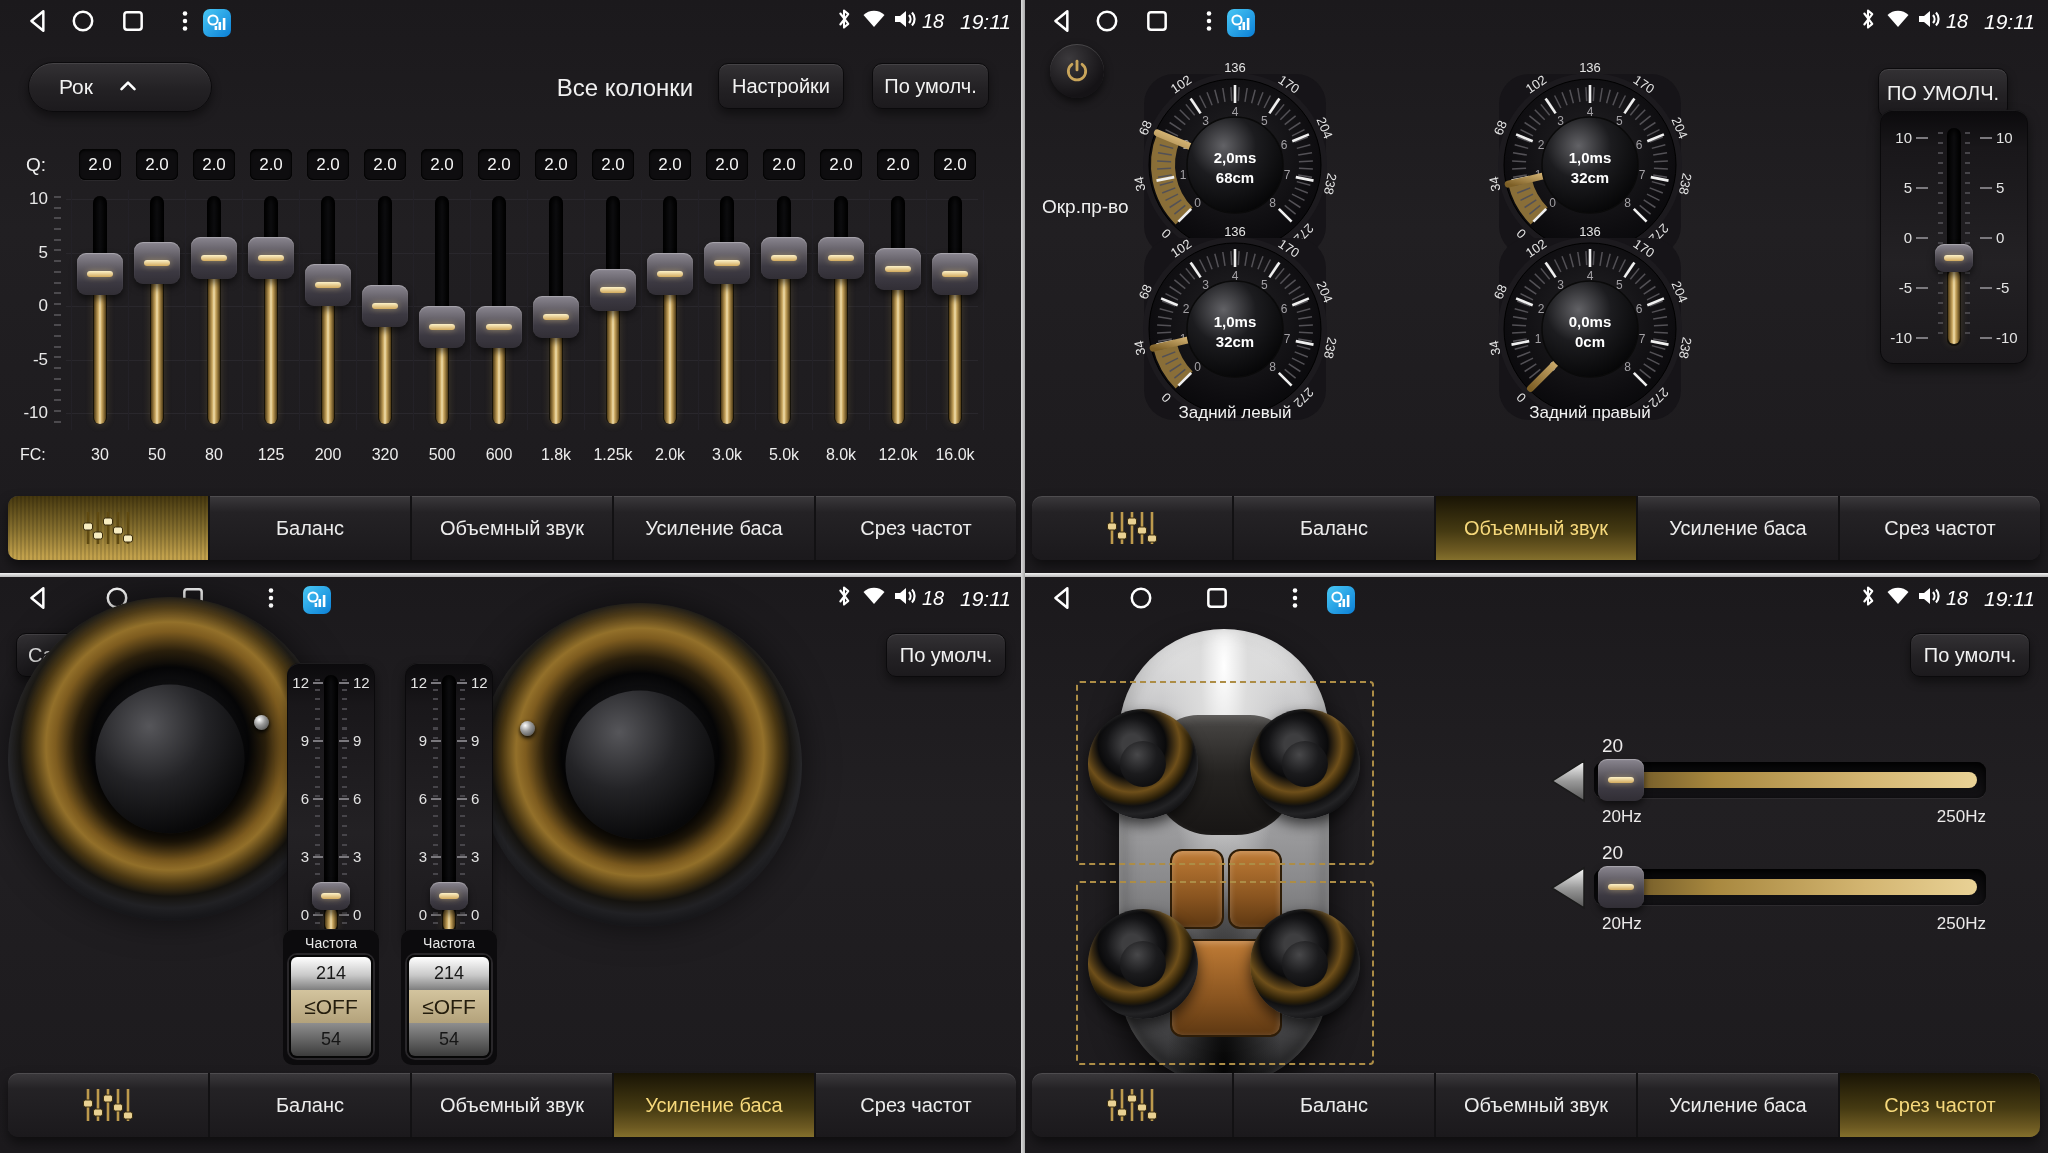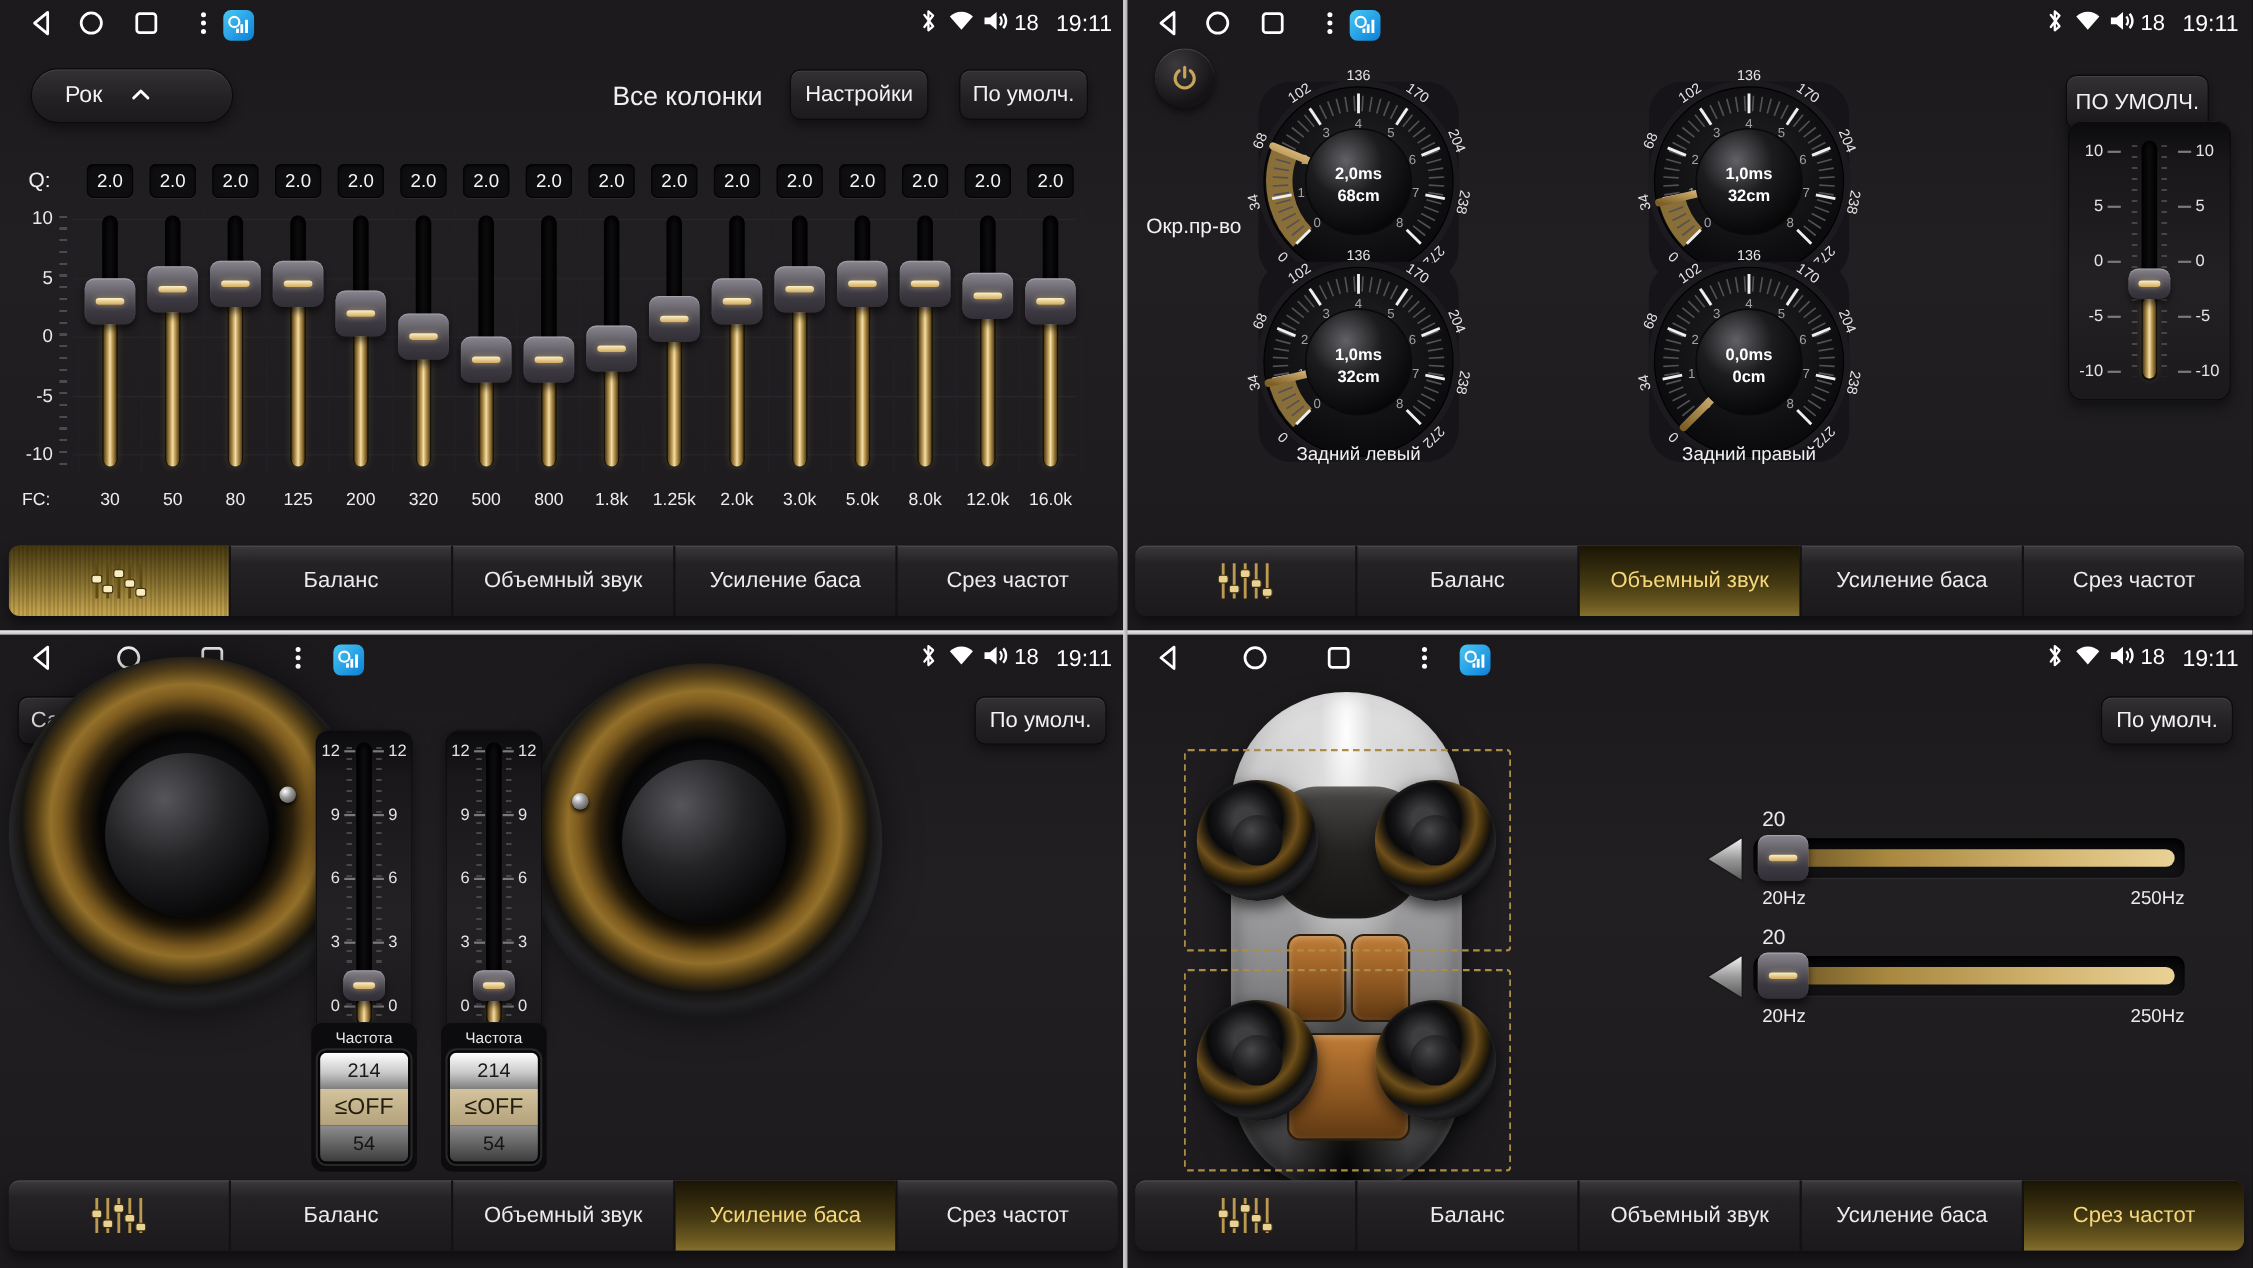--- a/index.html
+++ b/index.html
@@ -1,20 +1,20 @@
 <!DOCTYPE html>
 <html><head>
 <meta charset="utf-8">
 <style>
   html,body{margin:0;padding:0;background:#000;}
   #stage{position:relative;width:2048px;height:1153px;background:#141316;overflow:hidden;
          font-family:"Liberation Sans","DejaVu Sans",sans-serif;color:#eee;-webkit-font-smoothing:antialiased;}
   .q{position:absolute;width:1024px;height:576px;overflow:hidden;
      background:linear-gradient(180deg,#1b191c,#211f22 40%,#1c1a1d);}
-  .abs{position:absolute;}
+  .abs{position:absolute;font-style:italic;}
   .lbl{position:absolute;color:#f0f0f0;}
   
   .sb-icon{position:absolute;top:8px;}
   .sb-text{position:absolute;top:10px;color:#fff;font-size:20px;}
   
   .btn{position:absolute;display:flex;align-items:center;justify-content:center;
        background:linear-gradient(180deg,#333134,#232124 55%,#1c1a1d);
        border:1px solid #0b0a0c;border-radius:10px;
        box-shadow:inset 0 1px 0 rgba(255,255,255,.09),0 5px 10px rgba(0,0,0,.45);
        color:#f2f2f2;font-size:20px;}
@@ -234,21 +234,21 @@
         <div class="fc" style="left: 357px; top: 446px; width: 56px;">320</div>
         <div class="qbox" style="left: 421px; top: 149px;">2.0</div>
         <div class="vtrack" style="left: 435px; top: 196px; width: 14px; height: 228px;"></div>
         <div class="vgold" style="left: 436px; top: 339px; width: 12px; height: 85px;"></div>
         <div class="thumb" style="left: 419px; top: 306px; width: 46px; height: 42px;"></div>
         <div class="fc" style="left: 414px; top: 446px; width: 56px;">500</div>
         <div class="qbox" style="left: 478px; top: 149px;">2.0</div>
         <div class="vtrack" style="left: 492px; top: 196px; width: 14px; height: 228px;"></div>
         <div class="vgold" style="left: 493px; top: 339px; width: 12px; height: 85px;"></div>
         <div class="thumb" style="left: 476px; top: 306px; width: 46px; height: 42px;"></div>
-        <div class="fc" style="left: 471px; top: 446px; width: 56px;">800</div>
+        <div class="fc" style="left: 471px; top: 446px; width: 56px;">600</div>
         <div class="qbox" style="left: 535px; top: 149px;">2.0</div>
         <div class="vtrack" style="left: 549px; top: 196px; width: 14px; height: 228px;"></div>
         <div class="vgold" style="left: 550px; top: 329px; width: 12px; height: 95px;"></div>
         <div class="thumb" style="left: 533px; top: 296px; width: 46px; height: 42px;"></div>
         <div class="fc" style="left: 528px; top: 446px; width: 56px;">1.8k</div>
         <div class="qbox" style="left: 592px; top: 149px;">2.0</div>
         <div class="vtrack" style="left: 606px; top: 196px; width: 14px; height: 228px;"></div>
         <div class="vgold" style="left: 607px; top: 302px; width: 12px; height: 122px;"></div>
         <div class="thumb" style="left: 590px; top: 269px; width: 46px; height: 42px;"></div>
         <div class="fc" style="left: 585px; top: 446px; width: 56px;">1.25k</div>

